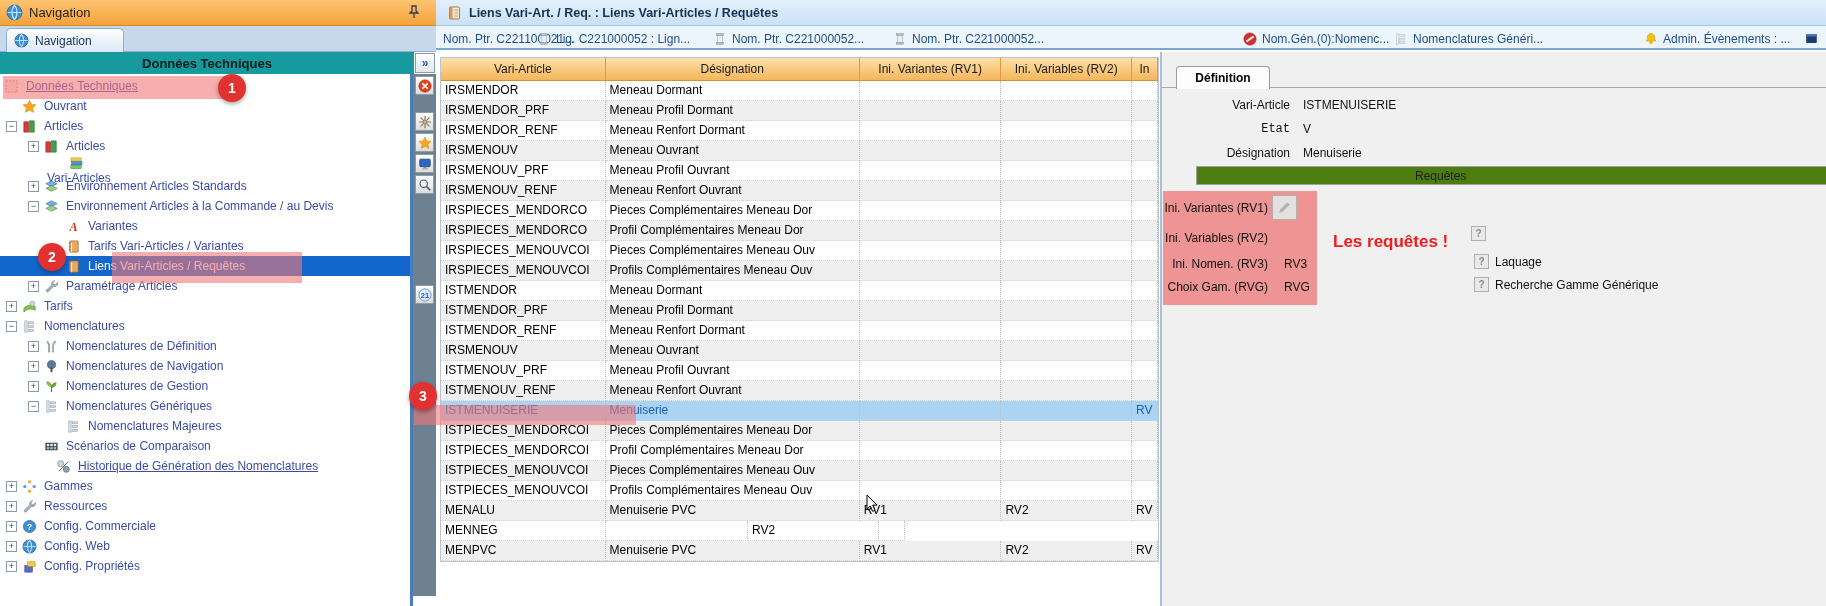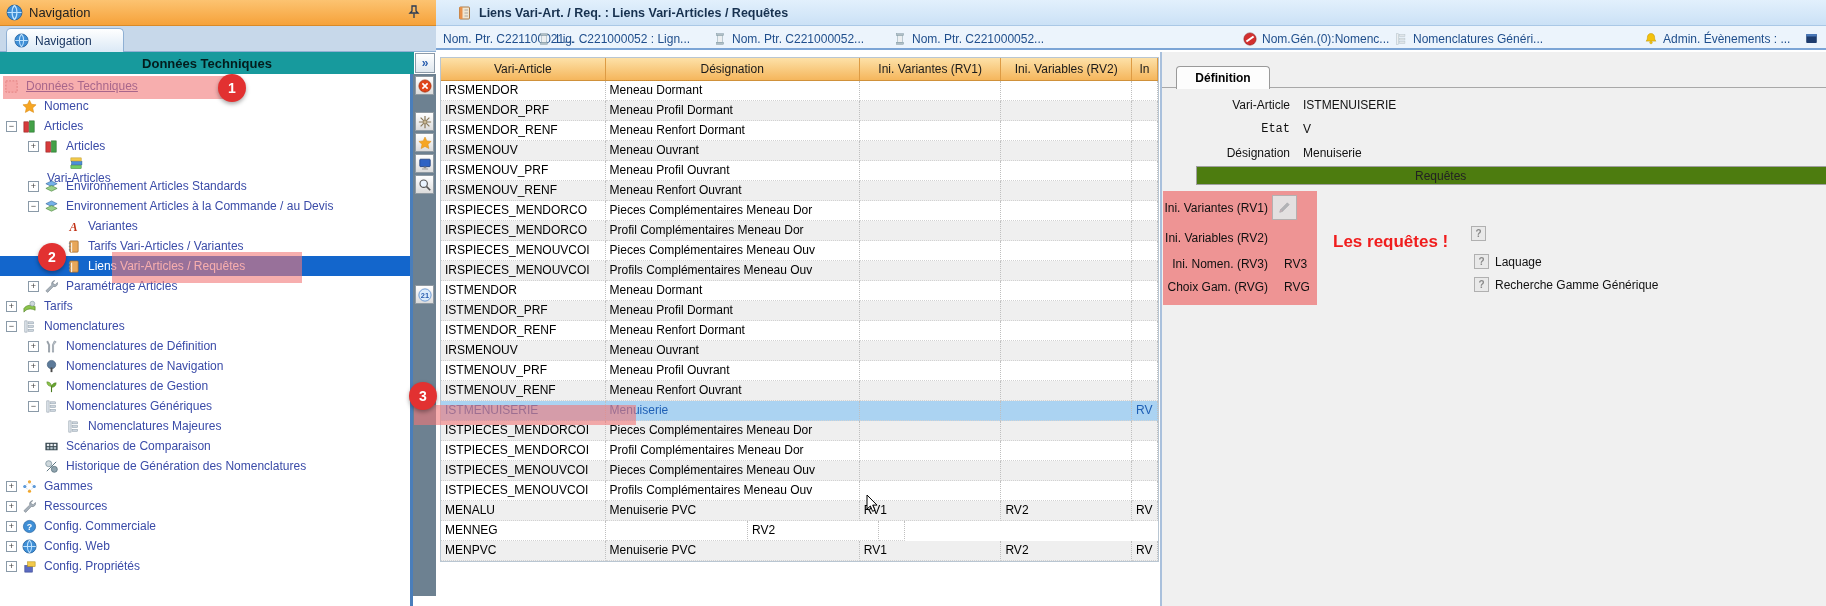--- a/index.html
+++ b/index.html
@@ -33,21 +33,21 @@
        font-size:9px;line-height:8px;text-align:center;color:#444;margin-right:5px;flex:0 0 11px;}
   .ticon{width:15px;height:15px;margin-right:4px;flex:0 0 15px;}
 
   .side-strip{left:413px;top:74px;width:23px;height:522px;background:#6d8191;}
   .tool-btn{position:absolute;left:2px;width:19px;height:19px;background:linear-gradient(#ffffff,#dcdcdc);
      border:1px solid #909aa2;box-sizing:border-box;display:flex;align-items:center;justify-content:center;}
   .tool-btn .ico{width:14px;height:14px;}
 
   
   .main-titlebar{left:436px;top:0;width:1390px;height:26px;background:linear-gradient(#e2f0fc,#cbe1f6);
-     border-bottom:1px solid #aac8e6;display:flex;align-items:center;gap:7px;padding-left:20px;box-sizing:border-box;}
+     border-bottom:1px solid #aac8e6;display:flex;align-items:center;gap:7px;padding-left:10px;box-sizing:border-box;}
   .main-titlebar .ttl{font-size:12.5px;font-weight:bold;color:#17314f;}
   .main-tabbar{left:436px;top:26px;width:1390px;height:24px;background:#ecf4fc;border-bottom:2px solid #7ca5d6;box-sizing:border-box;}
   .doc-tab{position:absolute;top:3px;height:19px;display:flex;align-items:center;gap:5px;color:#1f4e8c;white-space:nowrap;}
   .doc-tab .ico{width:14px;height:14px;}
   .content{left:436px;top:52px;width:1390px;height:554px;background:#fff;}
 
   
   .grid{left:440px;top:57px;width:719px;background:#fff;border:1px solid #b9c6d2;box-sizing:border-box;}
   .g-head{display:flex;height:22px;background:linear-gradient(#fde1a8,#f5b65c);border-bottom:1px solid #d0913a;}
   .g-head .hc{box-sizing:border-box;border-right:1px solid #dd9b44;display:flex;align-items:center;justify-content:center;
@@ -120,21 +120,21 @@
       <div class="titem root" style="top: 2px; left: 4px;">
         <span class="ico ticon" style="width: 15px; height: 15px;"><svg viewBox="0 0 16 16">
             <rect x="2" y="2" width="12" height="12" fill="#fdeaea" stroke="#c98a8a" stroke-width="1" stroke-dasharray="2 1.5"></rect>
           </svg></span>
         <span class="lbl">Données Techniques</span>
       </div>
       <div class="titem" style="top: 22px; left: 22px;">
         <span class="ico ticon" style="width: 15px; height: 15px;"><svg viewBox="0 0 16 16">
             <path d="M8 1.2l2.1 4.4 4.9.6-3.6 3.3 1 4.8L8 11.9l-4.4 2.4 1-4.8L1 6.2l4.9-.6z" fill="#f6a623" stroke="#d98a12" stroke-width=".6"></path>
           </svg></span>
-        <span class="lbl">Nomenc</span>
+        <span class="lbl">Ouvrant</span>
       </div>
       <div class="titem" style="top: 42px; left: 6px;">
         <span class="exp">−</span>
         <span class="ico ticon" style="width: 15px; height: 15px;"><svg viewBox="0 0 16 16">
             <rect x="2" y="3" width="5" height="11" fill="#d63b3b" stroke="#8e1f1f" stroke-width=".6"></rect>
             <rect x="8" y="2" width="5" height="12" fill="#43a047" stroke="#1f6b24" stroke-width=".6"></rect>
           </svg></span>
         <span class="lbl">Articles</span>
       </div>
       <div class="titem" style="top: 62px; left: 28px;">
@@ -270,21 +270,21 @@
             <rect x="1.5" y="4" width="13" height="8" fill="#37474f"></rect>
             <rect x="3" y="5.2" width="2.6" height="2.4" fill="#eceff1"></rect>
             <rect x="6.7" y="5.2" width="2.6" height="2.4" fill="#eceff1"></rect>
             <rect x="10.4" y="5.2" width="2.6" height="2.4" fill="#eceff1"></rect>
             <rect x="3" y="8.6" width="2.6" height="2.4" fill="#b0bec5"></rect>
             <rect x="6.7" y="8.6" width="2.6" height="2.4" fill="#b0bec5"></rect>
             <rect x="10.4" y="8.6" width="2.6" height="2.4" fill="#b0bec5"></rect>
           </svg></span>
         <span class="lbl">Scénarios de Comparaison</span>
       </div>
-      <div class="titem" style="top: 382px; left: 44px;">
+      <div class="titem" style="top: 382px; left: 56px; text-decoration: underline;">
         <span class="ico ticon" style="width: 15px; height: 15px;"><svg viewBox="0 0 16 16">
             <circle cx="5" cy="5" r="3.2" fill="#cfd8dc" stroke="#78909c" stroke-width=".8"></circle>
             <circle cx="11" cy="11" r="3.2" fill="#90a4ae" stroke="#546e7a" stroke-width=".8"></circle>
             <line x1="3" y1="13" x2="13" y2="3" stroke="#546e7a" stroke-width="1"></line>
           </svg></span>
         <span class="lbl">Historique de Génération des Nomenclatures</span>
       </div>
       <div class="titem" style="top: 402px; left: 6px;">
         <span class="exp">+</span>
         <span class="ico ticon" style="width: 15px; height: 15px;"><svg viewBox="0 0 16 16">

